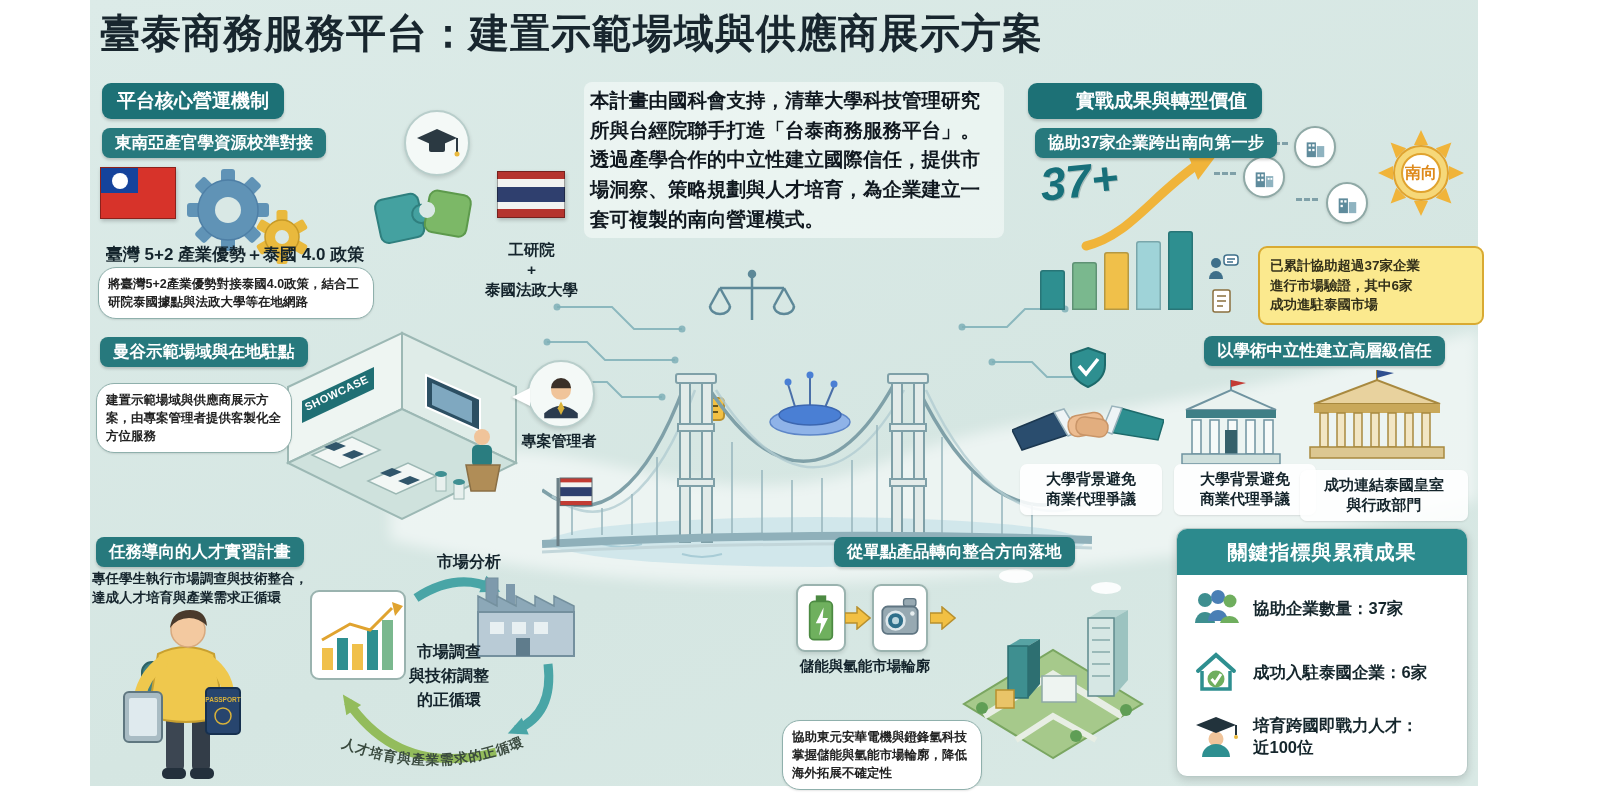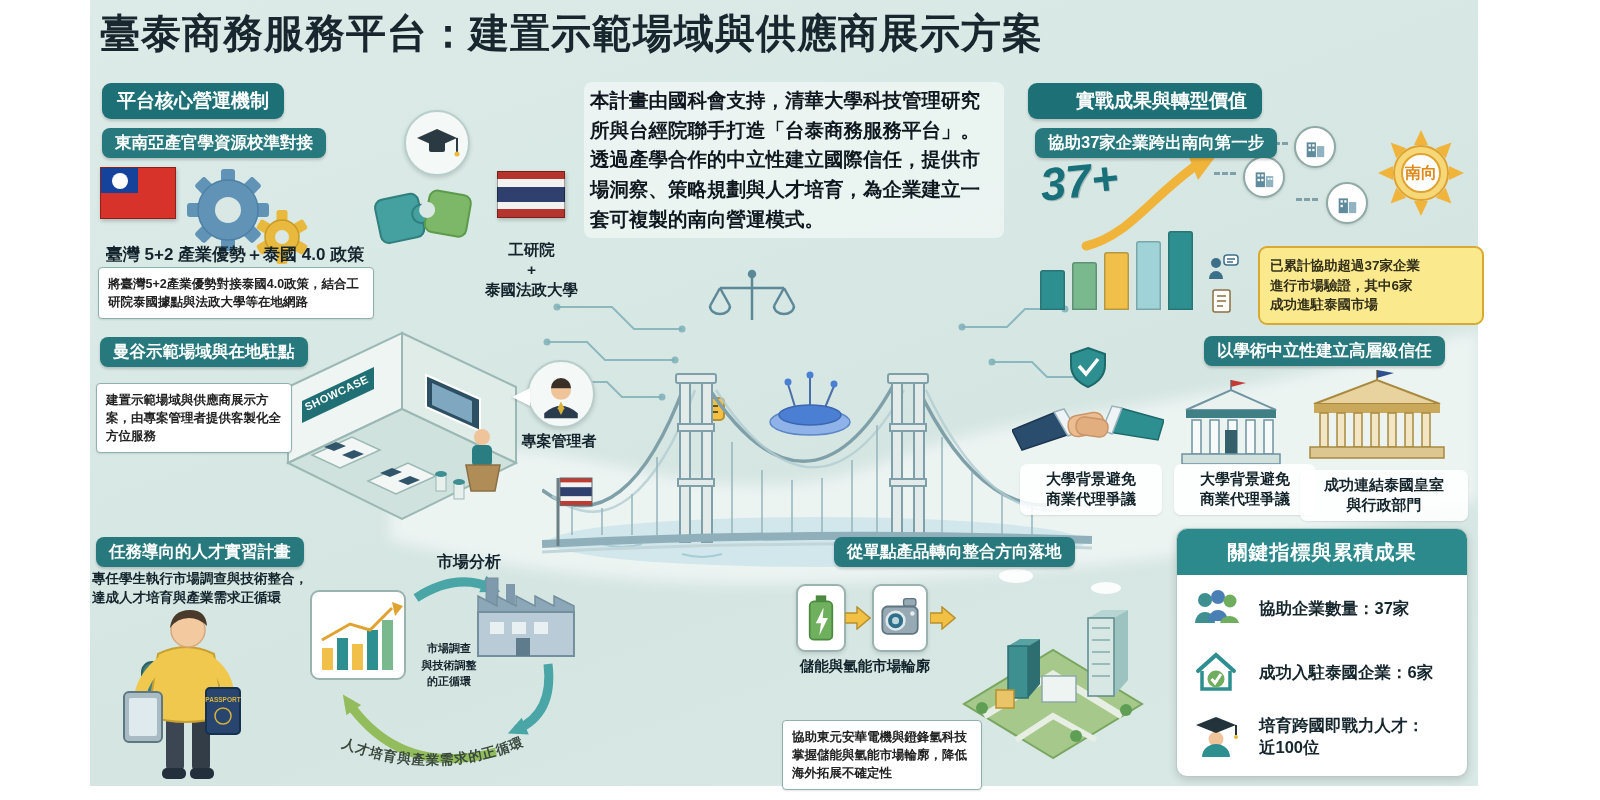--- a/index.html
+++ b/index.html
@@ -6,21 +6,21 @@
   .stage{position:relative;width:1600px;height:800px;background:#ffffff;overflow:hidden;
          font-family:"Liberation Sans","DejaVu Sans",sans-serif;color:#16262e;}
   .abs{position:absolute;}
   .poster-bg{left:90px;top:0;width:1388px;height:786px;
              background:linear-gradient(160deg,#dcebe8 0%,#d5e6e2 60%,#d9e9e5 100%);}
   .swoosh{left:90px;top:0;width:1388px;height:786px;filter:blur(7px);pointer-events:none;}
   .title{left:100px;top:6px;width:1150px;font-size:40px;font-weight:800;letter-spacing:1px;color:#18262e;}
   .badge{display:inline-block;background:#1d7176;color:#fff;font-weight:700;border-radius:9px;
          padding:5px 15px;font-size:19px;box-shadow:0 2px 3px rgba(0,0,0,.18);white-space:nowrap;z-index:6;}
   .badge.sm{font-size:16.5px;padding:4px 13px;border-radius:8px;background:#27797d;}
-  .note{background:#fff;border:1.5px solid #8fb0ac;border-radius:4px;padding:7px 9px;
+  .note{background:#fff;border:1.5px solid #8fb0ac;border-radius:18px;padding:7px 9px;
         font-size:12.5px;font-weight:600;color:#222;line-height:1.45;box-shadow:0 1px 2px rgba(0,0,0,.10);z-index:5;}
   .pill{background:rgba(255,255,255,.88);border-radius:7px;padding:5px 6px;font-weight:800;
         text-align:center;line-height:1.35;color:#14242b;white-space:pre-line;font-size:15px;
         box-shadow:0 1px 2px rgba(0,0,0,.10);z-index:5;}
   .bold-label{font-weight:800;color:#14242c;z-index:5;}
   .prewrap{white-space:pre-line;}
   .flag{border:1px solid rgba(0,0,0,.35);box-shadow:1px 2px 4px rgba(0,0,0,.22);z-index:4;}
   .tw-flag{background:#d7332a;}
   .tw-canton{position:absolute;left:0;top:0;width:50%;height:50%;background:#15439c;}
   .tw-sun{position:absolute;left:50%;top:50%;transform:translate(-50%,-50%);width:16px;height:16px;
@@ -39,21 +39,21 @@
              font-size:16px;font-weight:800;color:#de8a1c;z-index:6;pointer-events:none;}
   .bldg-badge{width:38px;height:38px;background:#fff;border:2px solid #8fa9a6;border-radius:50%;
               display:flex;align-items:center;justify-content:center;box-shadow:0 1px 3px rgba(0,0,0,.15);z-index:4;}
   .dash{border-top:3px dashed #7fa0a8;width:22px;z-index:3;}
   .ybox{left:1258px;top:246px;width:202px;background:#fbe98e;border:2px solid #d9aa32;border-radius:9px;
         padding:8px 10px;font-size:13.5px;font-weight:800;line-height:1.45;color:#33301a;white-space:pre-line;z-index:5;}
   .kpi{left:1176px;top:528px;width:290px;height:247px;background:#fff;border:1px solid #b8cac7;
        border-radius:11px;box-shadow:0 3px 8px rgba(0,0,0,.15);z-index:6;}
   .kpi-head{height:46px;background:#2c8a8d;border-radius:10px 10px 0 0;color:#fff;font-size:20px;
             font-weight:800;display:flex;align-items:center;justify-content:center;letter-spacing:1px;}
-  .kpi-row{display:flex;align-items:center;gap:20px;padding:10px 16px 8px 16px;}
+  .kpi-row{display:flex;align-items:center;gap:14px;padding:10px 16px 8px 16px;}
   .kpi-text{font-size:16.5px;font-weight:800;color:#15262c;white-space:pre-line;line-height:1.35;}
   .card{background:#fff;border:2px solid #9ab3af;border-radius:9px;box-shadow:0 2px 4px rgba(0,0,0,.12);
         display:flex;align-items:center;justify-content:center;z-index:4;}
   .bubble-tail{width:0;height:0;border-top:9px solid transparent;border-bottom:9px solid transparent;
                border-right:18px solid #fff;filter:drop-shadow(-1px 1px 1px rgba(0,0,0,.15));z-index:4;}
   svg{display:block;}
 </style>
 </head>
 <body>
 
@@ -330,21 +330,21 @@
         <rect x="34" y="8" width="9" height="22" fill="#7e9aac"></rect>
       <polygon points="6,36 6,20 25,30 25,20 44,30 44,20 63,30 63,20 82,30 82,20 102,30 102,36" fill="#8ca8b8" stroke="#74909e" stroke-width="1.5"></polygon>
       <rect x="6" y="36" width="96" height="44" fill="#b9cbd6" stroke="#74909e" stroke-width="2"></rect>
       <g fill="#e8f0f2">
           <rect x="18" y="46" width="14" height="12"></rect>
           <rect x="40" y="46" width="14" height="12"></rect>
           <rect x="62" y="46" width="14" height="12"></rect>
         </g>
       <rect x="44" y="62" width="14" height="18" fill="#5f7c8c"></rect>
     </svg>
-    <div class="abs bold-label prewrap" style="left:103px;top:94px;width:100px;text-align:center;font-size:11px;line-height:1.5;">市場調查
+    <div class="abs bold-label prewrap" style="left:103px;top:94px;width:100px;text-align:center;font-size:16px;line-height:1.5;">市場調查
 與技術調整
 的正循環</div>
   </div>
 
   <div class="abs intro">本計畫由國科會支持，清華大學科技管理研究所與台經院聯手打造「台泰商務服務平台」。透過產學合作的中立性建立國際信任，提供市場洞察、策略規劃與人才培育，為企業建立一套可複製的南向營運模式。</div>
 
   <div class="abs badge" style="left:1028px;top:83px;padding-left:48px;">實戰成果與轉型價值</div>
   <div class="abs badge sm" style="left:1035px;top:128px;">協助37家企業跨出南向第一步</div>
 
   <div class="abs stat37">37+</div>

